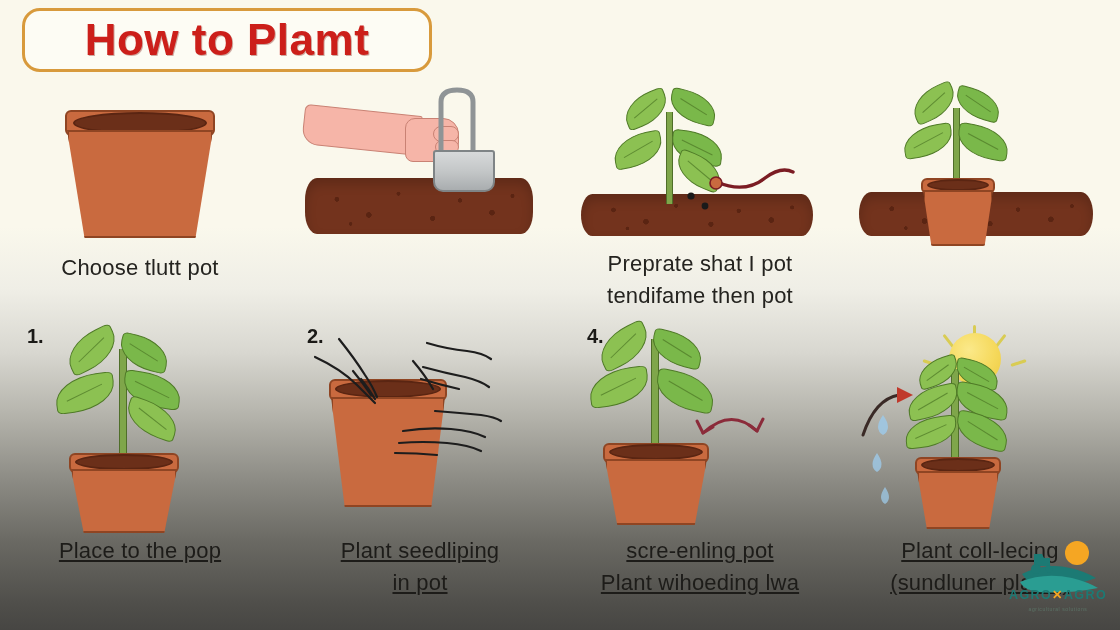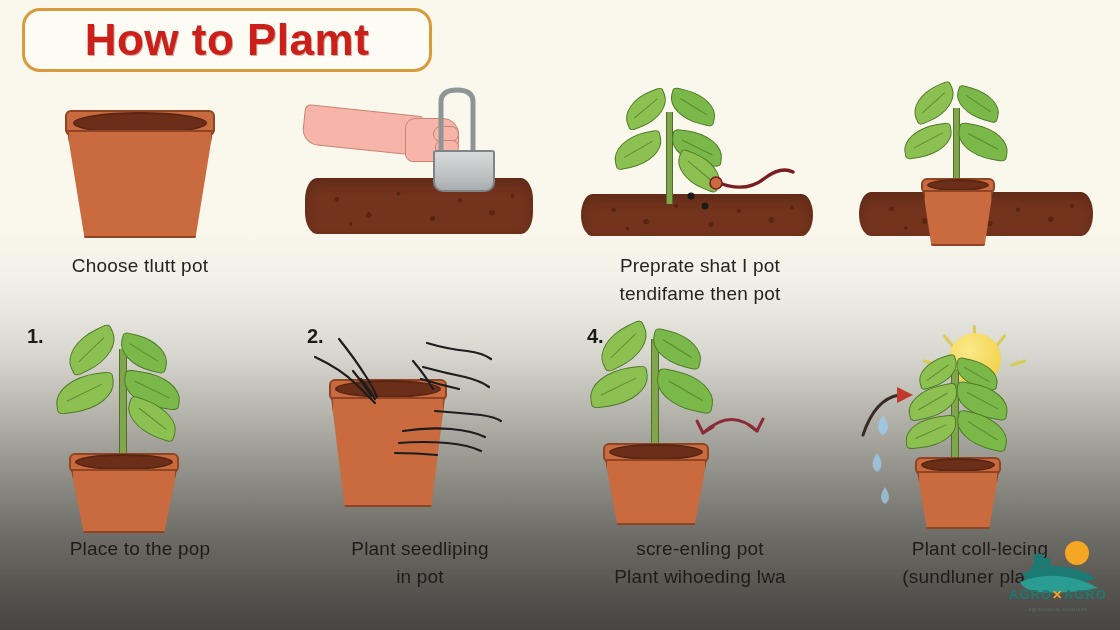--- a/index.html
+++ b/index.html
@@ -72,28 +72,28 @@
     align-items: center;
   }
   .art {
     position: relative;
     width: 250px;
     height: 170px;
   }
   .row-2 .art { height: 210px; }
 
   .caption {
-    font-size: 19px;
+    font-size: 22px;
     color: #24231f;
     text-align: center;
     line-height: 1.45;
     letter-spacing: .2px;
     width: 235px;
   }
-  .row-2 .caption { color: #1d1c19; }
+  .row-2 .caption { color: #1d1c19; text-decoration: underline; }
 
   .step-num {
     position: absolute;
     top: 0;
     left: 12px;
     font-size: 20px;
     font-weight: bold;
     color: #1b1a17;
   }
 

